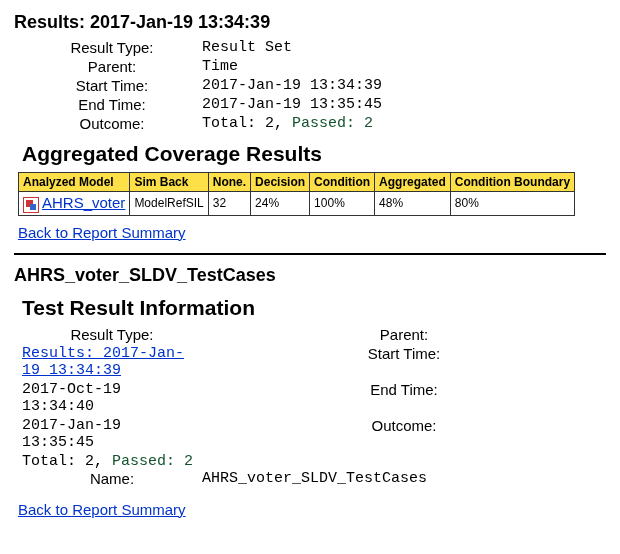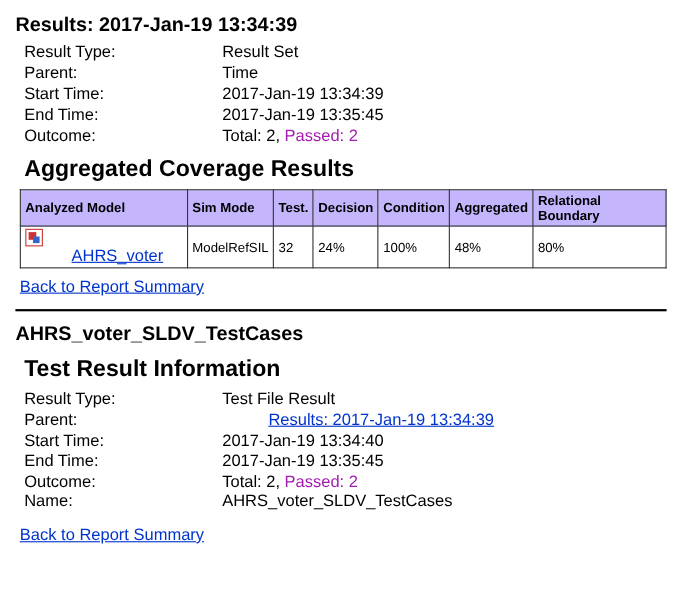--- a/index.html
+++ b/index.html
@@ -26,47 +26,48 @@
   }
   .meta-table {
     display: grid;
     grid-template-columns: 180px auto;
     row-gap: 2px;
     margin-left: 8px;
     font-size: 15px;
   }
   .meta-label {
     color: #000;
+    text-align: center;
   }
   .meta-value {
     color: #000;
+    font-family: Liberation Mono, monospace;
   }
   .passed {
-    color: #a21caf;
+    color: #14532d;
   }
   .link {
     color: #0033cc;
     text-decoration: underline;
     cursor: pointer;
-    margin-left: 42px;
   }
   table.coverage {
     border-collapse: collapse;
     margin: 4px 0 4px 4px;
     font-size: 12px;
   }
   table.coverage th, table.coverage td {
     border: 1px solid #333;
     padding: 2px 4px;
     text-align: left;
     vertical-align: middle;
   }
   table.coverage th {
     font-weight: bold;
-    background: #c4b5fd;
+    background: #fde047;
   }
   .model-icon {
     display: inline-block;
     width: 14px;
     height: 14px;
     border: 1px solid #c33;
     position: relative;
     vertical-align: middle;
     margin-right: 3px;
     background: #fff;
@@ -120,26 +121,26 @@
       <span>Total: 2, </span><span class="passed">Passed: 2</span>
     </div>
   </div>
 
   <h3 class="sub-title">Aggregated Coverage Results</h3>
 
   <table class="coverage">
     <tbody>
         <tr>
       <th>Analyzed Model</th>
-      <th>Sim Mode</th>
-      <th>Test.</th>
+      <th>Sim Back</th>
+      <th>None.</th>
       <th>Decision</th>
       <th>Condition</th>
       <th>Aggregated</th>
-      <th>Relational Boundary</th>
+      <th>Condition Boundary</th>
     </tr>
     <tr>
       <td>
         <span class="model-icon"></span><span class="link" style="font-size:15px;">AHRS_voter</span>
       </td>
       <td>ModelRefSIL</td>
       <td>32</td>
       <td>24%</td>
       <td>100%</td>
       <td>48%</td>
@@ -152,29 +153,28 @@
 
   <hr class="divider">
 
   
   <h2 class="section-title">AHRS_voter_SLDV_TestCases</h2>
 
   <h3 class="sub-title">Test Result Information</h3>
 
   <div class="meta-table">
     <div class="meta-label">Result Type:</div>
-    <div class="meta-value">Test File Result</div>
 
     <div class="meta-label">Parent:</div>
     <div class="meta-value">
       <span class="link">Results: 2017-Jan-19 13:34:39</span>
     </div>
 
     <div class="meta-label">Start Time:</div>
-    <div class="meta-value">2017-Jan-19 13:34:40</div>
+    <div class="meta-value">2017-Oct-19 13:34:40</div>
 
     <div class="meta-label">End Time:</div>
     <div class="meta-value">2017-Jan-19 13:35:45</div>
 
     <div class="meta-label">Outcome:</div>
     <div class="meta-value">
       <span>Total: 2, </span><span class="passed">Passed: 2</span>
     </div>
   </div>
 

